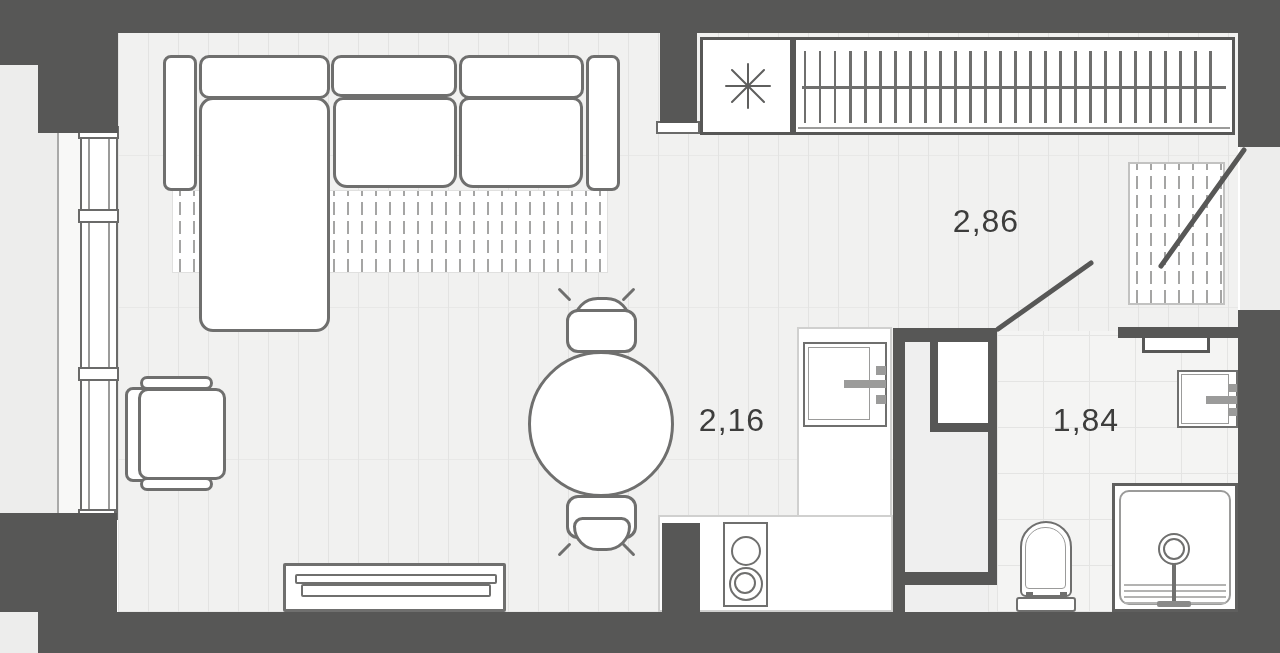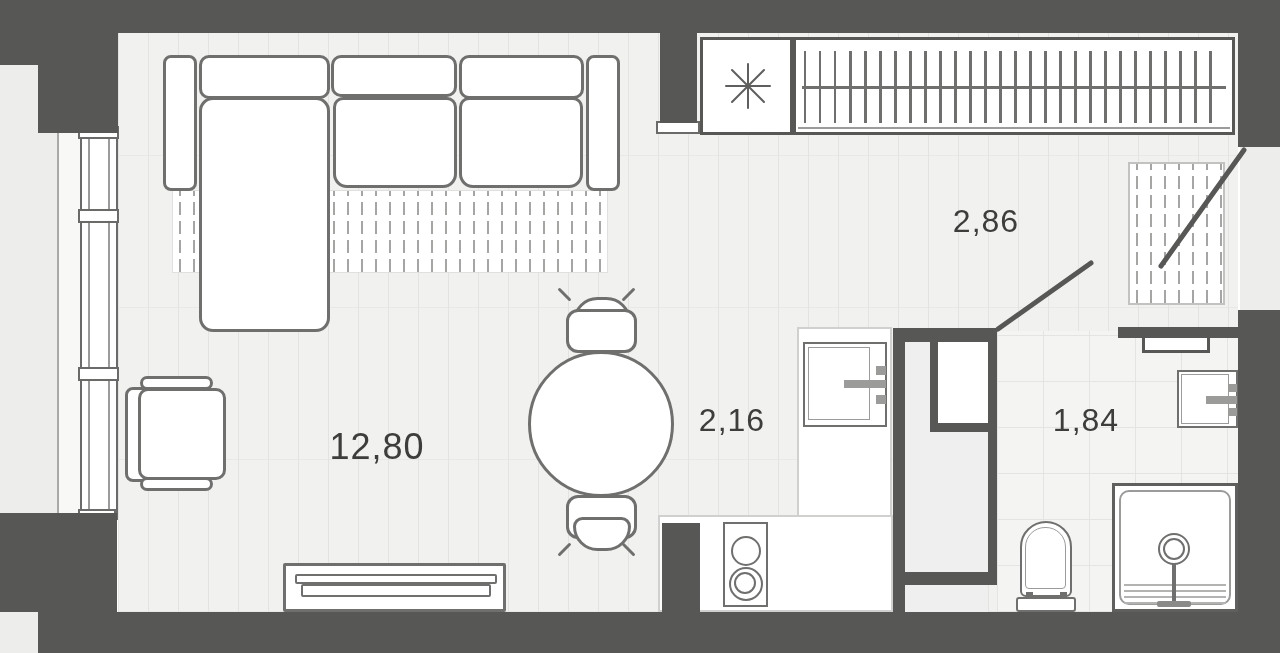--- a/index.html
+++ b/index.html
@@ -166,18 +166,17 @@
   <div class="wall" style="left:930px;top:423px;width:67px;height:9px;"></div>
   <div class="wall" style="left:988px;top:342px;width:9px;height:235px;"></div>
   <div class="wall" style="left:905px;top:572px;width:92px;height:13px;"></div>
   <div class="wall" style="left:1118px;top:327px;width:122px;height:11px;"></div>
 
   <svg class="overlay" width="1280" height="653" viewBox="0 0 1280 653">
     <line x1="1244" y1="150" x2="1161" y2="266" stroke="#575756" stroke-width="5" stroke-linecap="round"></line>
     <line x1="998" y1="329" x2="1091" y2="263" stroke="#575756" stroke-width="5" stroke-linecap="round"></line>
   </svg>
 
-  <div class="lbl lbl-big" style="left:377px;top:447px;">12,80</div>
   <div class="lbl" style="left:732px;top:420px;">2,16</div>
   <div class="lbl" style="left:986px;top:221px;">2,86</div>
   <div class="lbl" style="left:1086px;top:420px;">1,84</div>
 
 </div>
 
 </body></html>

